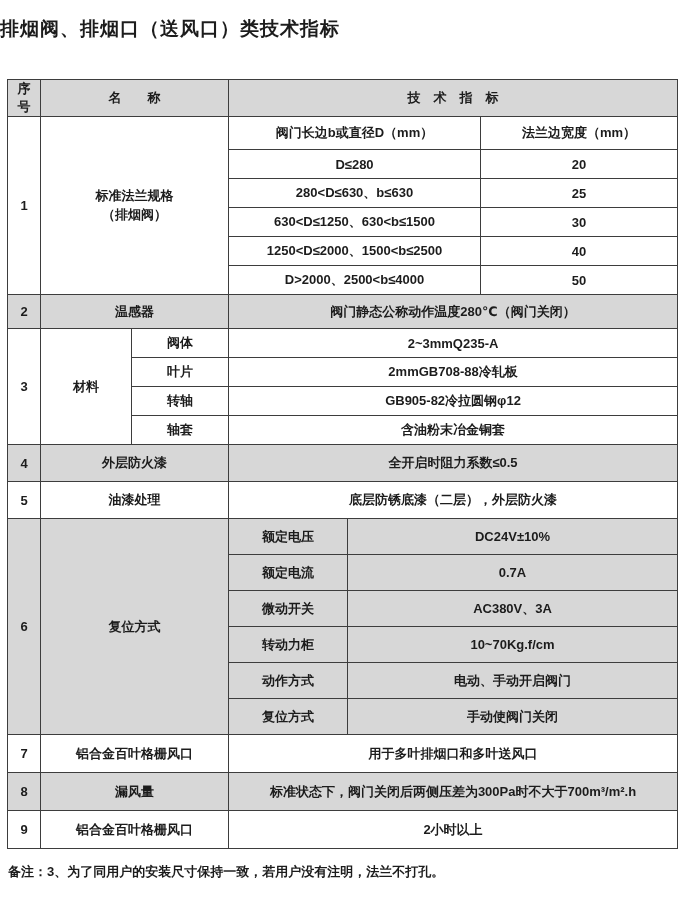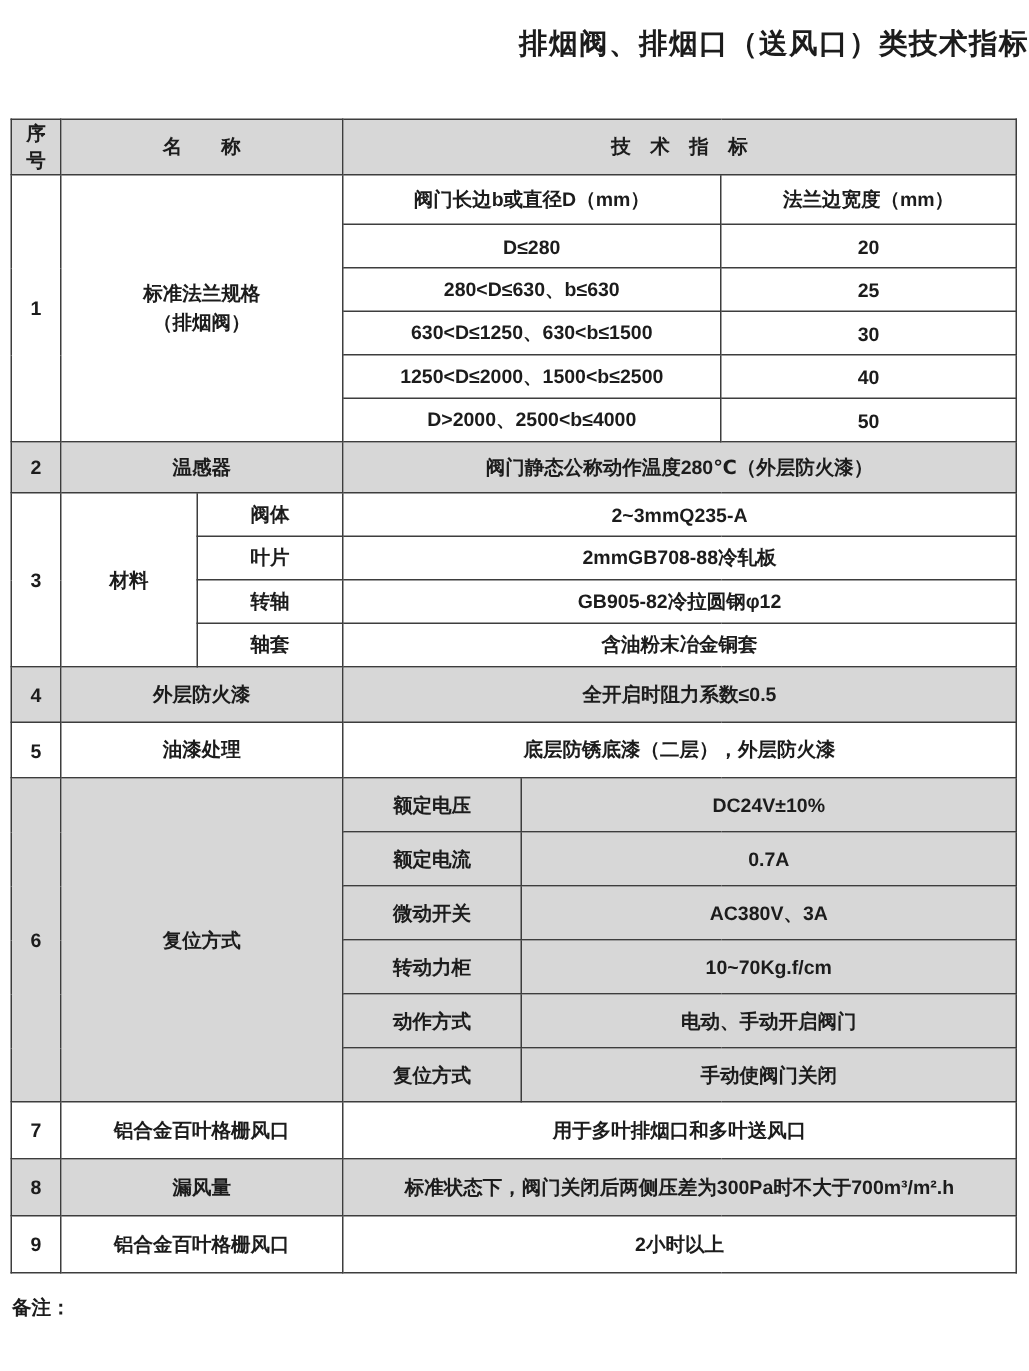--- a/index.html
+++ b/index.html
@@ -6,21 +6,21 @@
   body {
     width: 686px; height: 914px;
     background: #ffffff;
     color: #1c1c1c;
     font-family: "Liberation Sans", "DejaVu Sans", sans-serif;
     font-weight: bold;
     overflow: hidden;
   }
   .title {
     margin: 16px 0 0 0;
-    text-align: right;
+    text-align: left;
     font-size: 19px;
     font-weight: bold;
     letter-spacing: 1px;
   }
   table.spec {
     border-collapse: collapse;
     table-layout: fixed;
     width: 670px;
     margin: 37px 0 0 7px;
     font-size: 13px;
@@ -100,21 +100,21 @@
     <td>40</td>
   </tr>
   <tr class="h29">
     <td colspan="2">D&gt;2000、2500&lt;b≤4000</td>
     <td>50</td>
   </tr>
 
   <tr class="gray h34">
     <td>2</td>
     <td colspan="2">温感器</td>
-    <td colspan="3">阀门静态公称动作温度280℃（外层防火漆）</td>
+    <td colspan="3">阀门静态公称动作温度280℃（阀门关闭）</td>
   </tr>
 
   <tr class="h29">
     <td rowspan="4">3</td>
     <td rowspan="4">材料</td>
     <td>阀体</td>
     <td colspan="3" class="left">2~3mmQ235-A</td>
   </tr>
   <tr class="h29">
     <td>叶片</td>
@@ -184,14 +184,15 @@
     <td>9</td>
     <td colspan="2">铝合金百叶格栅风口</td>
     <td colspan="3">2小时以上</td>
   </tr>
 </tbody>
   </table>
 
 <div class="notes">
   <span class="notes-label">备注：</span>
   <span>
+    <span class="note-line">3、为了同用户的安装尺寸保持一致，若用户没有注明，法兰不打孔。</span>
   </span>
 </div>
 
 </body></html>

